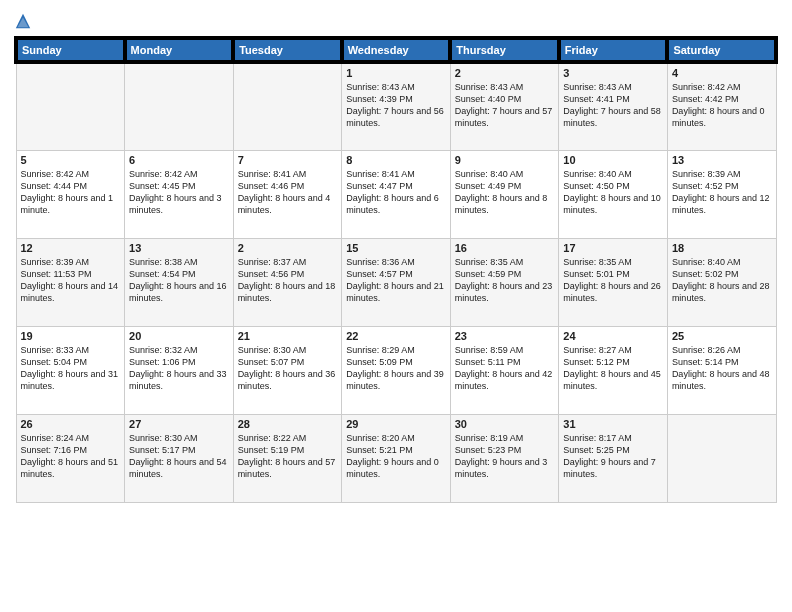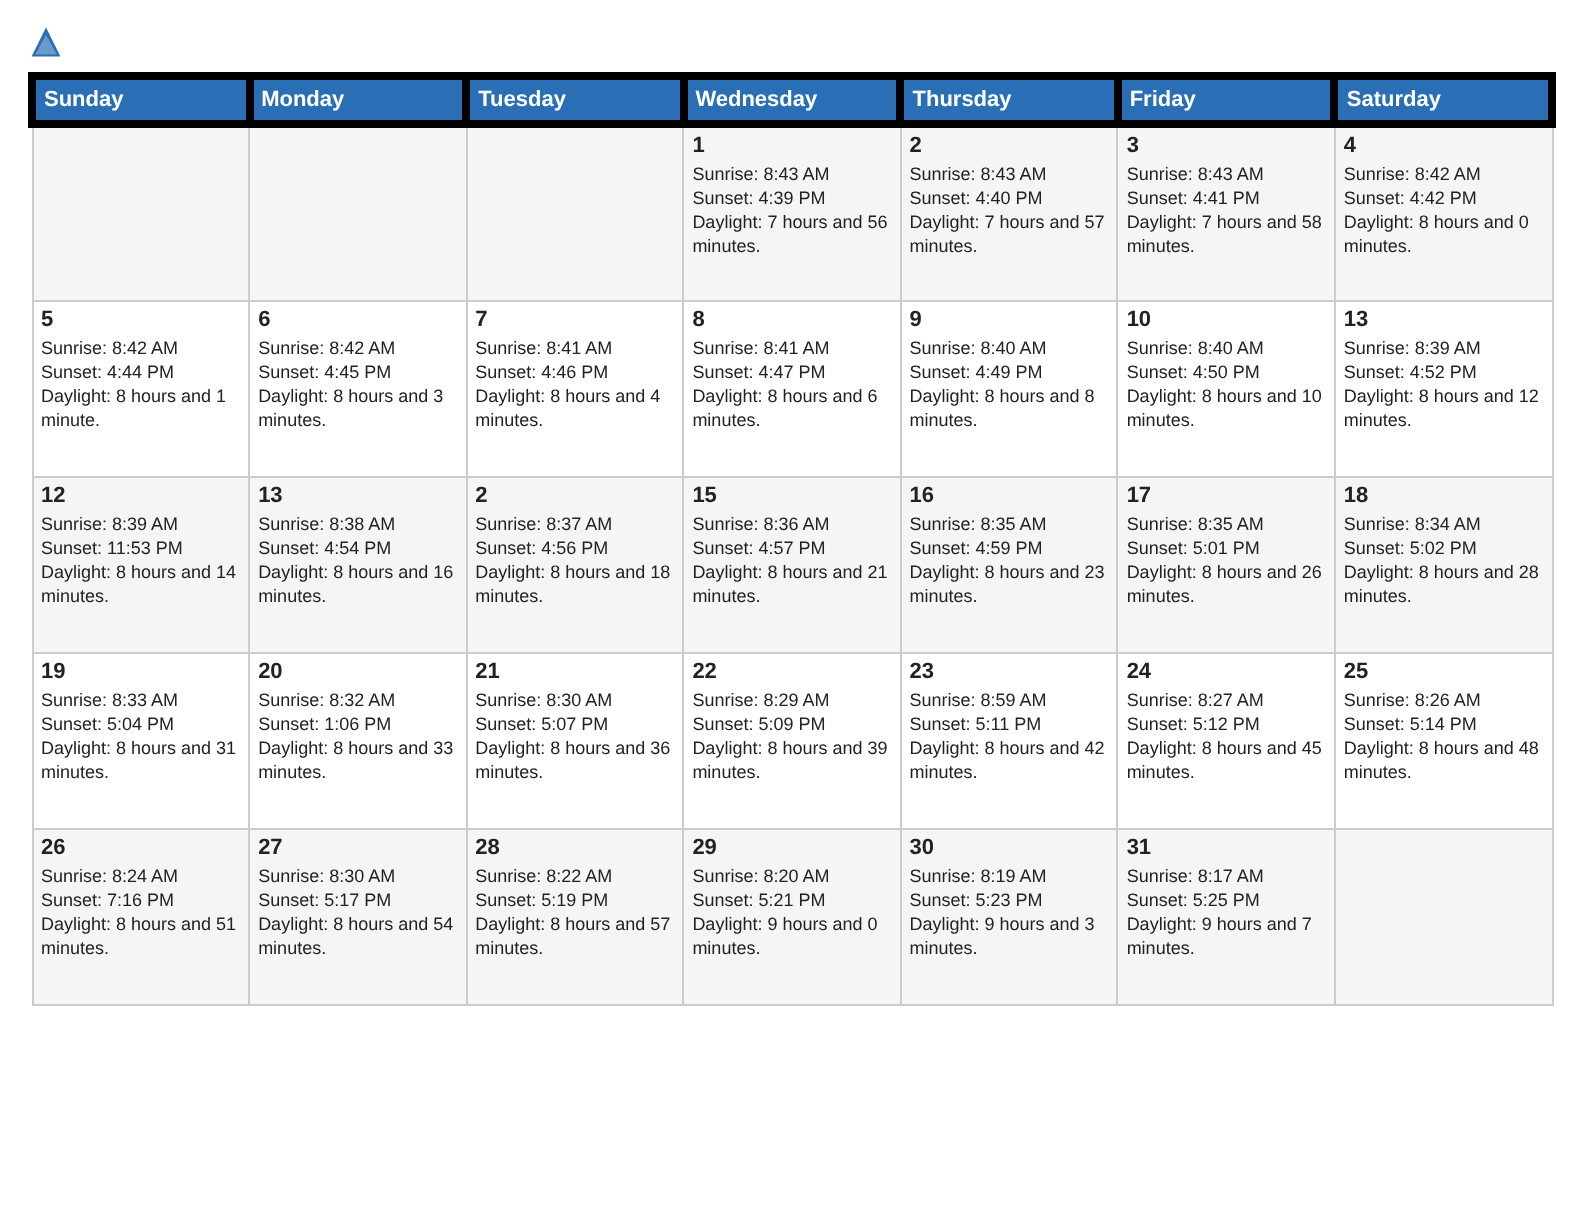--- a/index.html
+++ b/index.html
@@ -246,21 +246,21 @@
           </td>
           <td>
             <span class="day-num">17</span>
             <div class="cell-info">Sunrise: 8:35 AM
 Sunset: 5:01 PM
 Daylight: 8 hours
 and 26 minutes.</div>
           </td>
           <td>
             <span class="day-num">18</span>
-            <div class="cell-info">Sunrise: 8:34 AM
+            <div class="cell-info">Sunrise: 8:40 AM
 Sunset: 5:02 PM
 Daylight: 8 hours
 and 28 minutes.</div>
           </td>
         </tr>
         <tr>
           <td>
             <span class="day-num">19</span>
             <div class="cell-info">Sunrise: 8:33 AM
 Sunset: 5:04 PM

